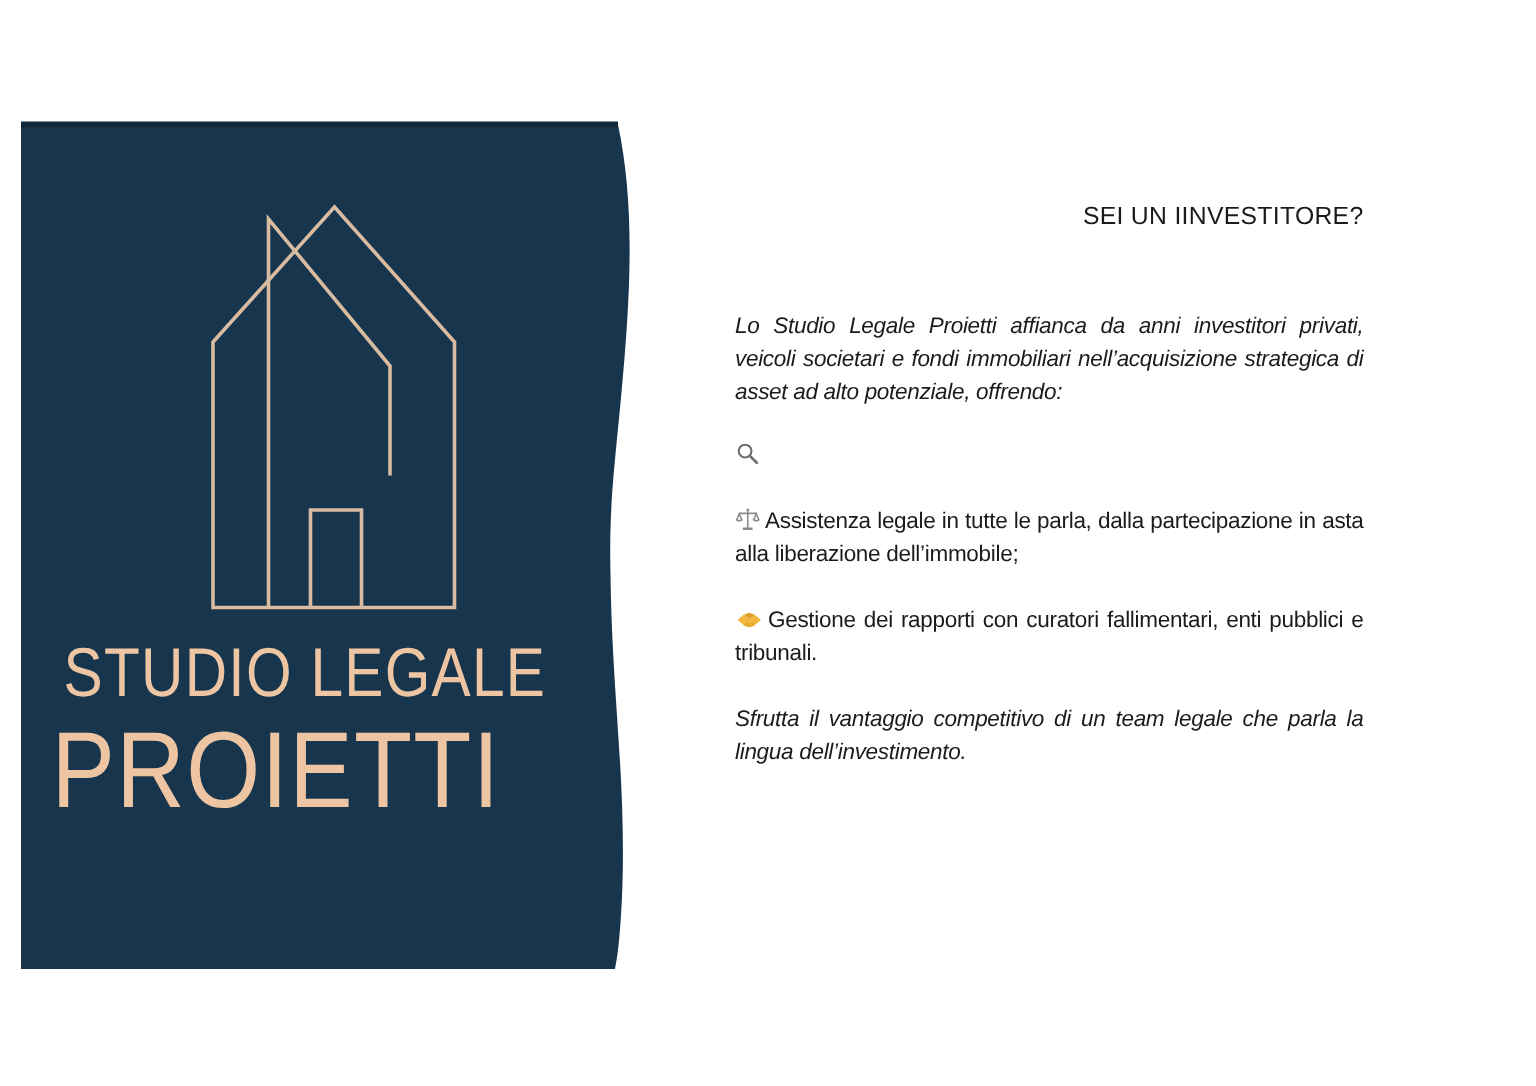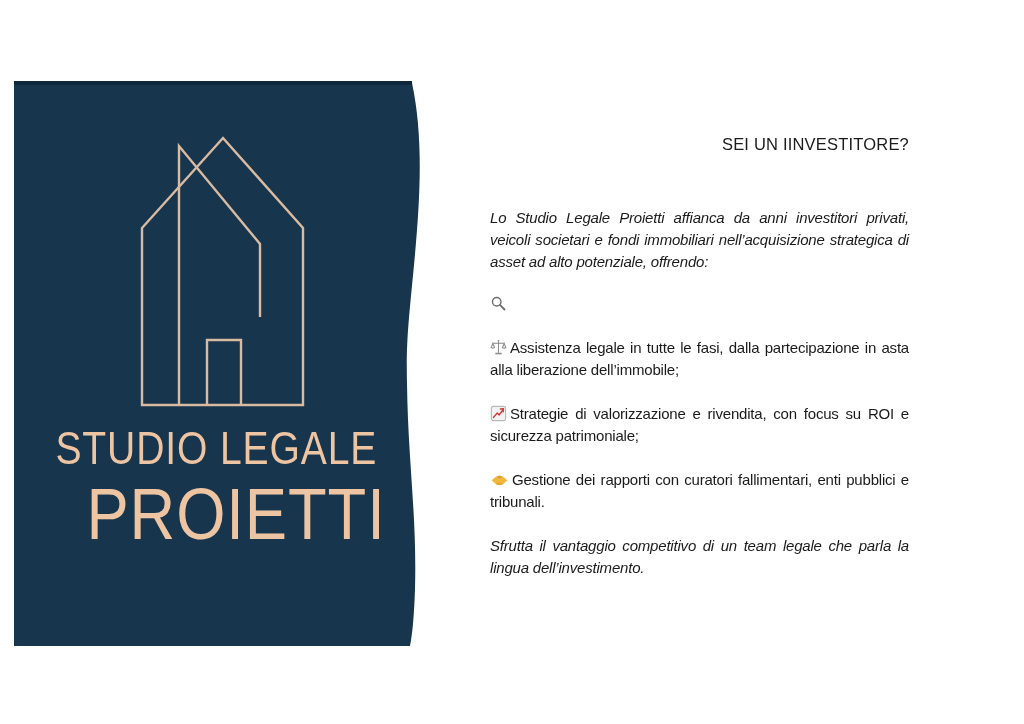--- a/index.html
+++ b/index.html
@@ -12,21 +12,21 @@
   }
   .page { position:absolute; inset:0; background:#ffffff; }
 
   
   .panel-svg { position:absolute; left:0; top:0; width:1024px; height:724px; }
 
   .brand-text {
     position:absolute;
     left:14px; top:425px;
     width:392px;
-    text-align:right;
+    text-align:left;
     color:#edc5a2;
     line-height:1;
   }
   .brand-line1 {
     display:inline-block;
     font-size:46px;
     font-weight:400;
     letter-spacing:1px;
     transform:scaleX(0.85);
     transform-origin:center;
@@ -115,32 +115,23 @@
     <p class="bullet">
       <span class="blt-icon">
         <svg width="17" height="17" viewBox="0 0 24 24" fill="none" stroke="#8b8b8b" stroke-width="1.5">
           <circle cx="12" cy="2.6" r="1.3" fill="#8b8b8b" stroke="none"></circle>
           <line x1="12" y1="3.6" x2="12" y2="19.5"></line>
           <line x1="4" y1="6" x2="20" y2="6"></line>
           <path d="M4,6.3 L1.6,12 A3.3,2.4 0 0 0 6.4,12 Z"></path>
           <path d="M20,6.3 L17.6,12 A3.3,2.4 0 0 0 22.4,12 Z"></path>
           <line x1="7.5" y1="20.5" x2="16.5" y2="20.5" stroke-width="2.2"></line>
         </svg>
-      </span><span>Assistenza legale in tutte le fasi, dalla partecipazione in asta alla liberazione dell’immobile;</span>
+      </span><span>Assistenza legale in tutte le parla, dalla partecipazione in asta alla liberazione dell’immobile;</span>
     </p>
 
-    <p class="bullet">
-      <span class="blt-icon">
-        <svg width="17" height="17" viewBox="0 0 24 24">
-          <rect x="2" y="2" width="20" height="20" rx="2.5" fill="#f2f2f2" stroke="#b9b9b9" stroke-width="1.6"></rect>
-          <polyline points="5,17.5 10,11.5 13,14 18.5,6.8" fill="none" stroke="#cf3a3a" stroke-width="2.1" stroke-linecap="round" stroke-linejoin="round"></polyline>
-          <polyline points="14.8,5.8 19,5.3 18.4,9.6" fill="none" stroke="#cf3a3a" stroke-width="2.1" stroke-linecap="round" stroke-linejoin="round"></polyline>
-        </svg>
-      </span><span>Strategie di valorizzazione e rivendita, con focus su ROI e sicurezza patrimoniale;</span>
-    </p>
 
     <p class="bullet">
       <span class="blt-icon">
         <svg width="19" height="15" viewBox="0 0 28 20">
           <path d="M2.5,9.5 L8.5,4.5 L14,8.5 L19.5,4.5 L25.5,9.5 L19.5,15
                    Q14,18.8 8.5,15 Z" fill="#f2b63c"></path>
           <path d="M8.5,4.5 L14,8.5 L19.5,4.5 L14,2.6 Z" fill="#dfa02b"></path>
           <path d="M8.5,15 Q14,17.6 19.5,15 L17,12.5 Q14,14.5 11,12.5 Z" fill="#e8ab31"></path>
         </svg>
       </span><span>Gestione dei rapporti con curatori fallimentari, enti pubblici e tribunali.</span>

